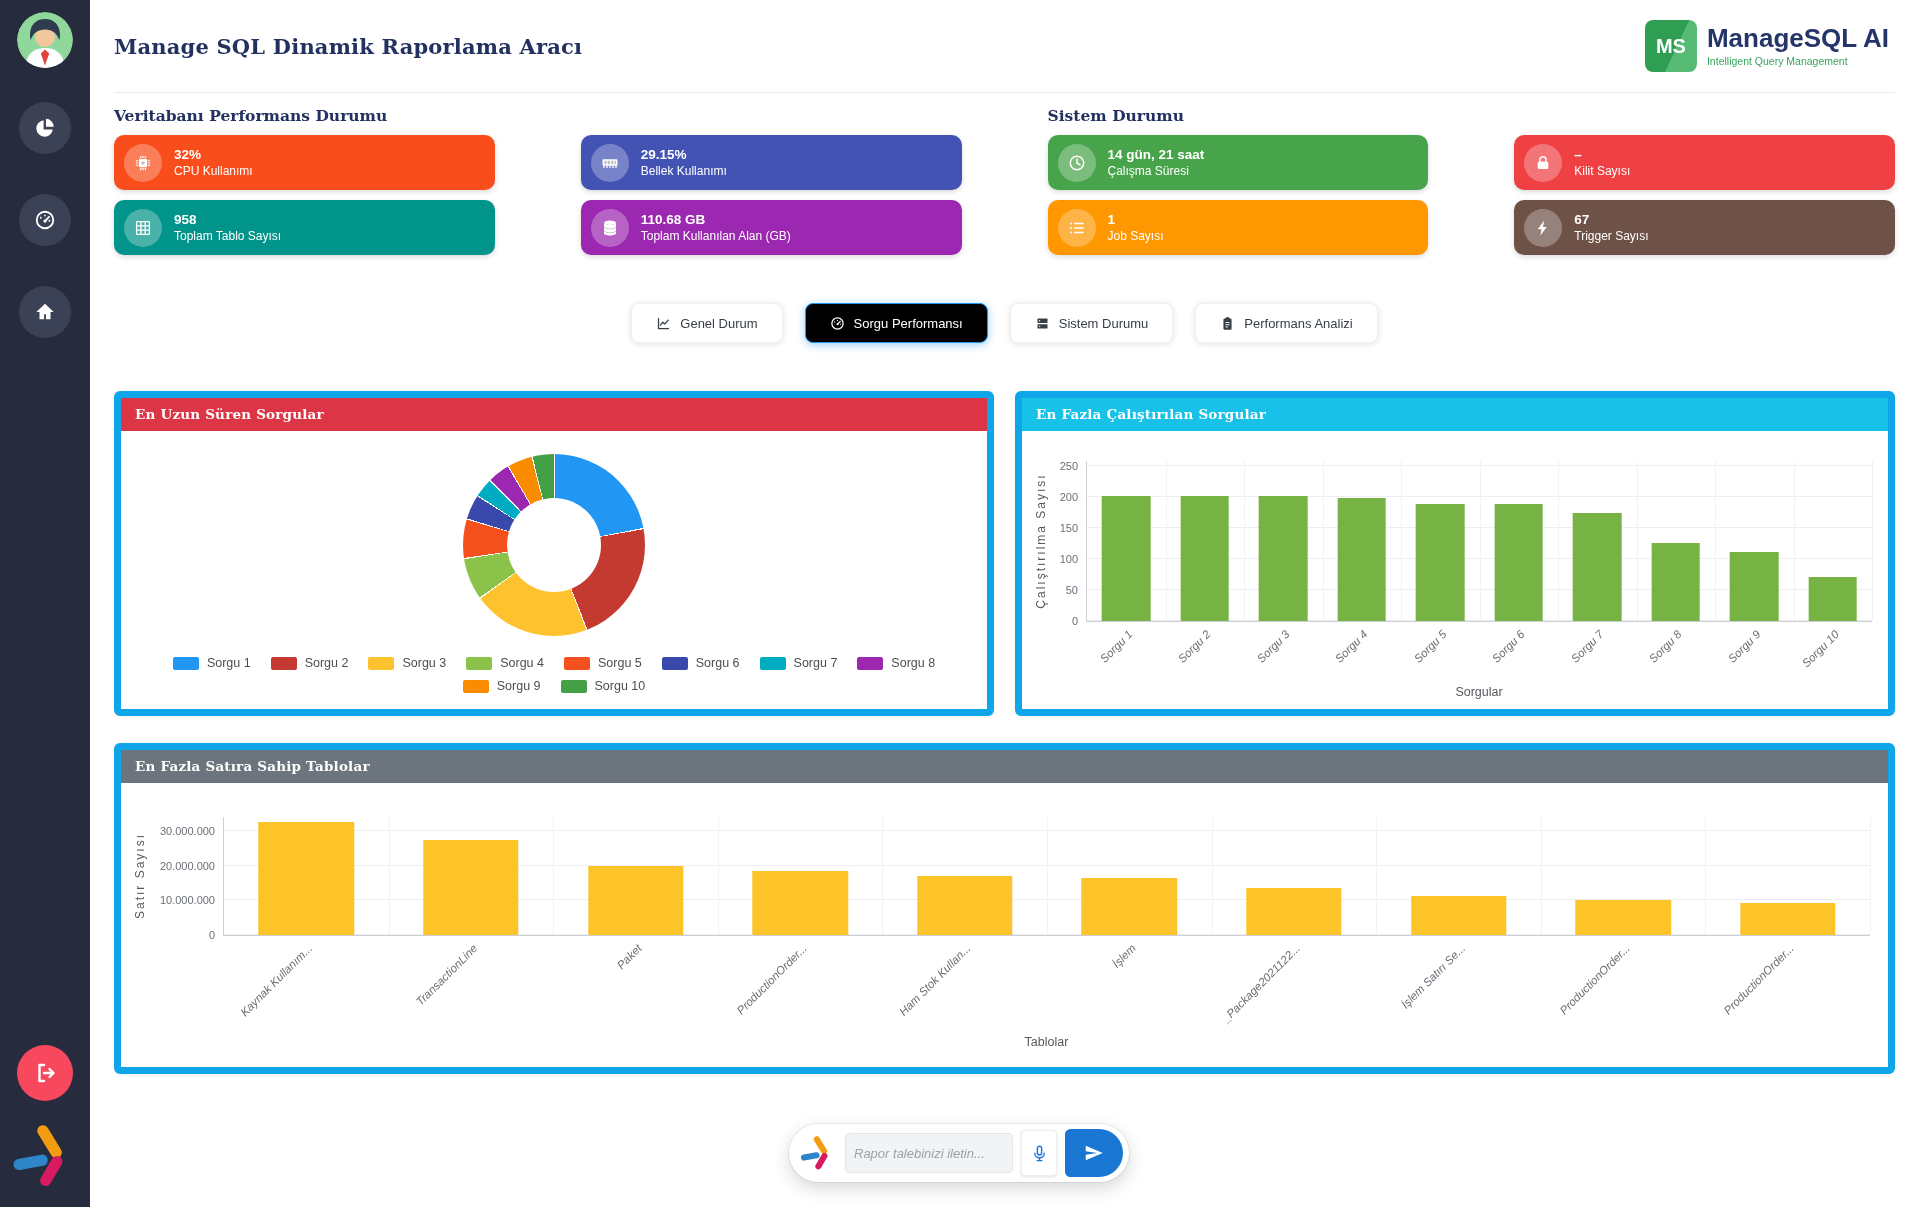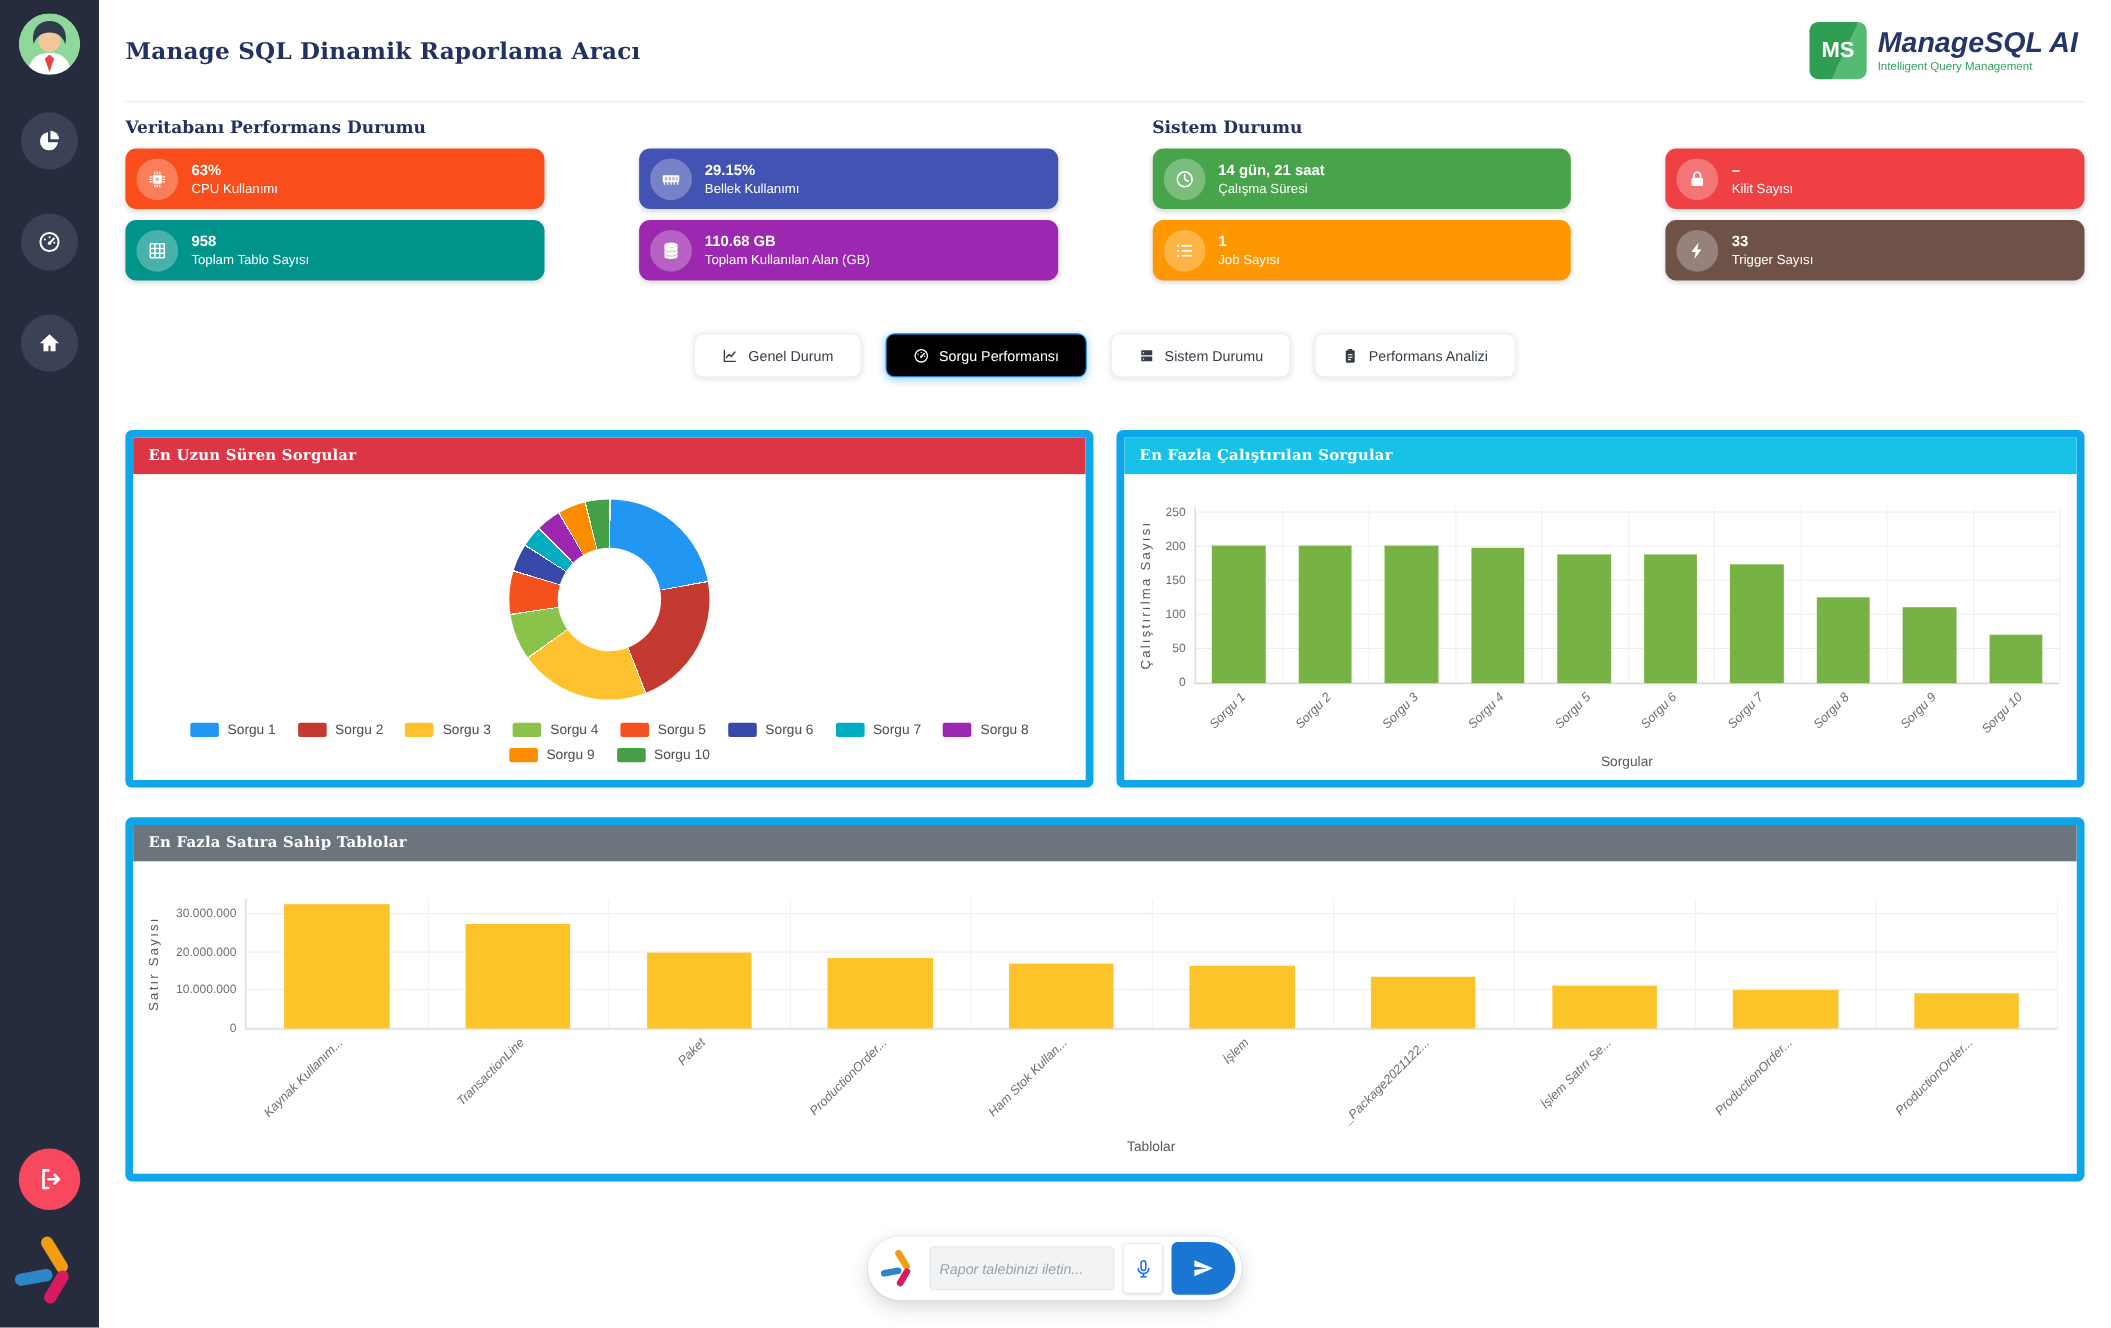--- a/index.html
+++ b/index.html
@@ -15,21 +15,21 @@
   .logout svg{width:24px;height:24px;}
   .brand-tri{margin:20px 0 12px;}
   .brand-tri svg{width:70px;height:70px;}
 
   
   .main{margin-left:90px;padding:0 24px;}
   .hdr{height:92px;display:flex;align-items:center;justify-content:space-between;border-bottom:1px solid #e9ecef;}
   .page-title{font-family:"DejaVu Serif",serif;font-weight:700;font-size:21px;color:#22315f;margin:0;letter-spacing:.2px;}
   .logo{display:flex;align-items:center;gap:10px;margin-right:6px;}
   .logo-badge{width:52px;height:52px;border-radius:8px;background:linear-gradient(115deg,#2f9e52 58%,#55bb74 58%);color:#fff;font-weight:bold;font-size:20px;display:flex;align-items:center;justify-content:center;}
-  .logo-name{font-size:26px;font-weight:bold;color:#253469;line-height:1;font-style:italic;}
+  .logo-name{font-size:26px;font-weight:bold;color:#253469;line-height:1;}
   .logo-tag{font-size:10.5px;color:#36a45f;margin-top:4px;}
 
   
   .stats{margin-top:13px;display:grid;grid-template-columns:repeat(4,1fr);column-gap:86px;row-gap:10px;}
   .sec-title{grid-column:span 2;font-family:"DejaVu Serif",serif;font-weight:700;font-size:15.5px;color:#22315f;margin:0;align-self:end;}
   .card{height:55px;border-radius:10px;color:#fff;display:flex;align-items:center;padding-left:10px;box-shadow:0 2px 5px rgba(0,0,0,.15);}
   .card-ic{width:38px;height:38px;border-radius:50%;background:rgba(255,255,255,.28);display:flex;align-items:center;justify-content:center;flex:0 0 auto;}
   .card-ic svg{width:18px;height:18px;}
   .card-tx{margin-left:12px;}
   .card-v{font-size:13.5px;font-weight:bold;}
@@ -154,21 +154,21 @@
         <span class="card-ic">
           <svg viewBox="0 0 24 24">
             <rect x="6.5" y="6.5" width="11" height="11" rx="1.5" fill="currentColor"></rect>
             <rect x="10" y="10" width="4" height="4" fill="rgba(0,0,0,.25)"></rect>
             <g stroke="currentColor" stroke-width="1.6">
               <path d="M9 2.5v3M12 2.5v3M15 2.5v3M9 18.5v3M12 18.5v3M15 18.5v3M2.5 9h3M2.5 12h3M2.5 15h3M18.5 9h3M18.5 12h3M18.5 15h3"></path>
             </g>
           </svg>
         </span>
         <div class="card-tx">
-          <div class="card-v">63%</div>
+          <div class="card-v">32%</div>
           <div class="card-l">CPU Kullanımı</div>
         </div>
       </div>
       <div class="card" style="background: rgb(67, 83, 180);">
         <span class="card-ic">
           <svg viewBox="0 0 24 24">
             <rect x="2" y="7" width="20" height="8.5" rx="1" fill="currentColor"></rect>
             <g fill="rgba(0,0,0,.25)">
               <rect x="4.5" y="9" width="3" height="4.5"></rect>
               <rect x="9" y="9" width="3" height="4.5"></rect>
@@ -248,21 +248,21 @@
           <div class="card-l">Job Sayısı</div>
         </div>
       </div>
       <div class="card" style="background: rgb(110, 82, 71);">
         <span class="card-ic">
           <svg viewBox="0 0 24 24" fill="currentColor">
             <path d="M13.5 2 5 13.5h5L8.5 22l8.5-11.5h-5z"></path>
           </svg>
         </span>
         <div class="card-tx">
-          <div class="card-v">33</div>
+          <div class="card-v">67</div>
           <div class="card-l">Trigger Sayısı</div>
         </div>
       </div>
     </section>
 
   <nav class="tabs" id="tabs">
       <button class="tab">
         <span style="display: flex;">
           <svg viewBox="0 0 24 24" fill="none" stroke="currentColor" stroke-width="2" stroke-linecap="round" stroke-linejoin="round">
             <path d="M4 4v16h16"></path>

